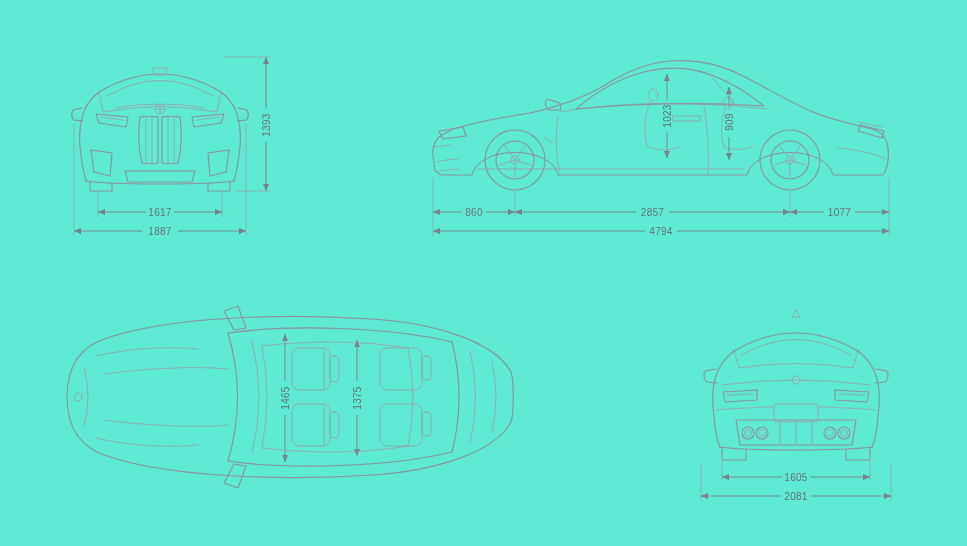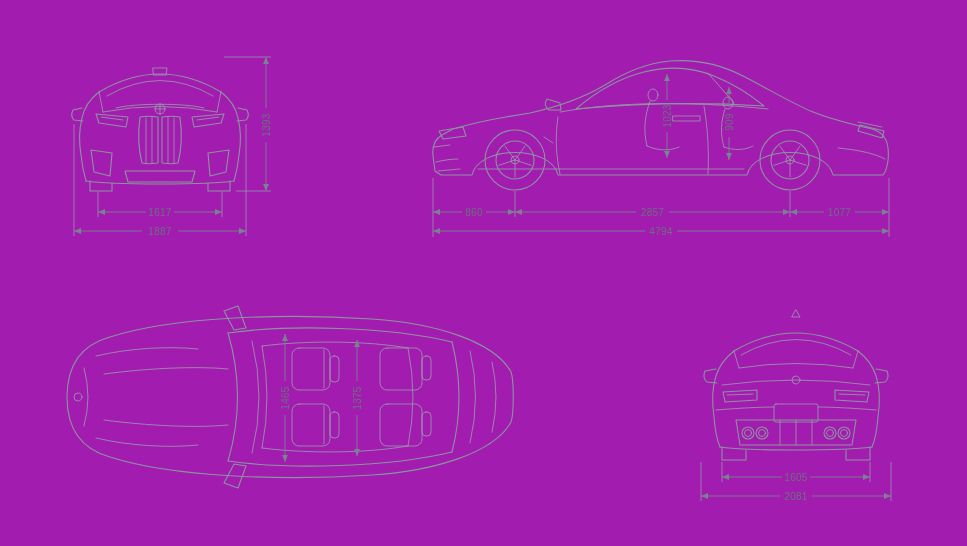--- a/index.html
+++ b/index.html
@@ -1,16 +1,16 @@
 <!DOCTYPE html>
 <html><head>
 <meta charset="utf-8">
 <style>
   html,body{margin:0;padding:0;background:#ffffff;}
-  .canvas{position:relative;width:967px;height:546px;background:#a21caf;overflow:hidden;
+  .canvas{position:relative;width:967px;height:546px;background:#5eead4;overflow:hidden;
           font-family:"Liberation Sans", sans-serif;}
   svg{display:block;}
   .car    {fill:none;stroke:#8C93A0;stroke-width:1.1;stroke-linecap:round;stroke-linejoin:round;}
   .car-thin{fill:none;stroke:#9AA0AC;stroke-width:0.8;stroke-linecap:round;stroke-linejoin:round;}
   .dim    {fill:none;stroke:#7A8190;stroke-width:0.9;}
   .ext    {fill:none;stroke:#9AA0AC;stroke-width:0.7;}
   .dim-text{fill:#6A7180;font-size:10px;font-family:"Liberation Sans", sans-serif;letter-spacing:0.3px;}
 </style>
 </head>
 <body>

